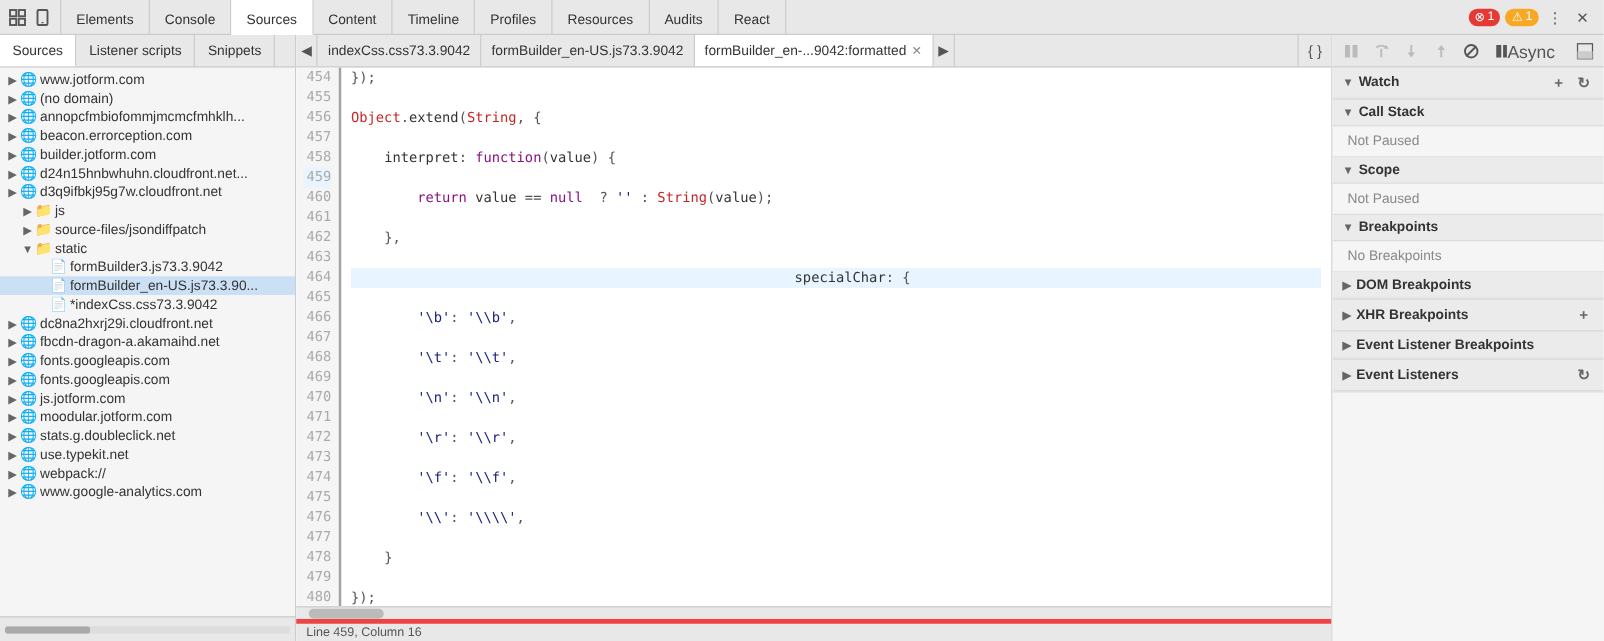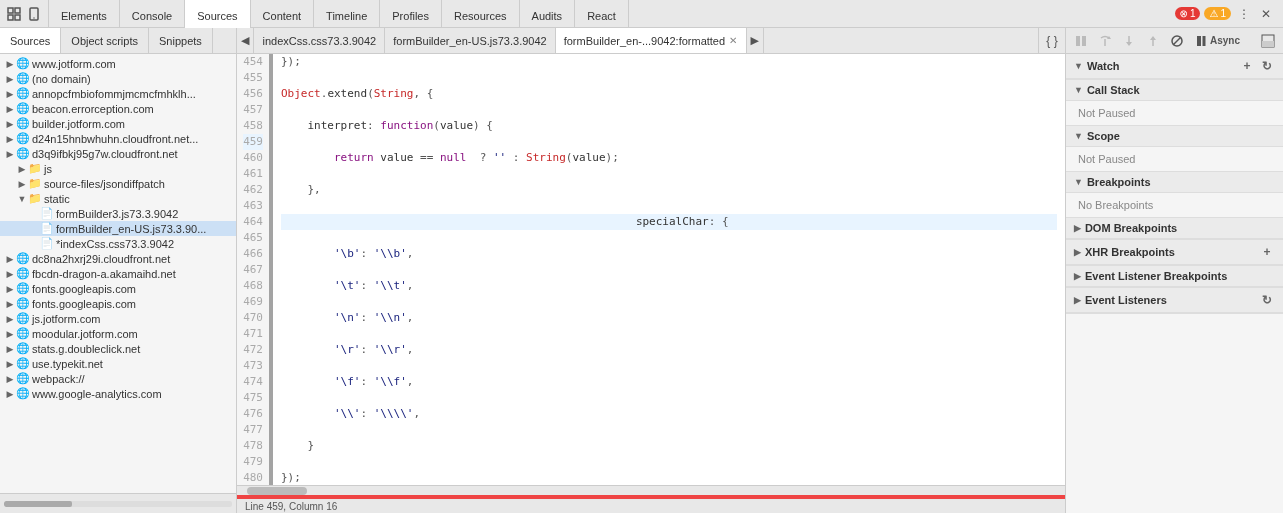--- a/index.html
+++ b/index.html
@@ -201,21 +201,21 @@
       border-right: 1px solid #ccc;
     }
     .editor-content {
       flex: 1;
       display: flex;
       overflow: hidden;
       position: relative;
     }
     .line-numbers {
       background: #f5f5f5;
-      border-right: 4px solid #a3a3a3;
+      border-right: 2px solid #a3a3a3;
       padding: 0 6px;
       color: #aaa;
       font-family: 'Consolas', 'Monaco', monospace;
       font-size: 11px;
       line-height: 16px;
       text-align: right;
       min-width: 36px;
       user-select: none;
       overflow: hidden;
     }
@@ -375,21 +375,21 @@
     <div class="nav-icon-btn">⋮</div>
     <div class="nav-icon-btn">✕</div>
   </div>
 </div>
 
 <div class="main-layout">
 
   <div class="sources-panel">
     <div class="sources-tabs">
       <div class="sources-tab active">Sources</div>
-      <div class="sources-tab">Object scripts</div>
+      <div class="sources-tab">Listener scripts</div>
       <div class="sources-tab">Snippets</div>
     </div>
     <div class="sources-tree">
 
       <div class="tree-item">
         <span class="tree-arrow">▶</span>
         <span class="tree-icon domain-icon">🌐</span>
         <span>www.jotform.com</span>
       </div>
       <div class="tree-item">
@@ -642,21 +642,21 @@
           </svg>
       </div>
       <div class="debug-btn" title="Pause on exceptions">
         <svg width="14" height="14" viewBox="0 0 14 14">
             <rect x="3" y="2" width="4" height="10" fill="#555"></rect>
             <rect x="8.5" y="2" width="3" height="10" fill="#555"></rect>
             <polygon points="3,2 3,12 11,7" fill="none" stroke="#555" stroke-width="0"></polygon>
           </svg>
       </div>
       <div class="debug-btn" title="Async">
-        <span style="font-size:10px;color:#555;font-weight:bold;">Async</span>
+        <span style="font-size:14px;color:#555;font-weight:normal;">Async</span>
       </div>
       <div style="margin-left:auto;"></div>
       <div class="debug-btn">
         <svg width="14" height="14" viewBox="0 0 14 14">
             <rect x="1" y="1" width="12" height="12" fill="none" stroke="#555" stroke-width="1"></rect>
             <rect x="1" y="7" width="12" height="6" fill="#ccc"></rect>
           </svg>
       </div>
     </div>
 

